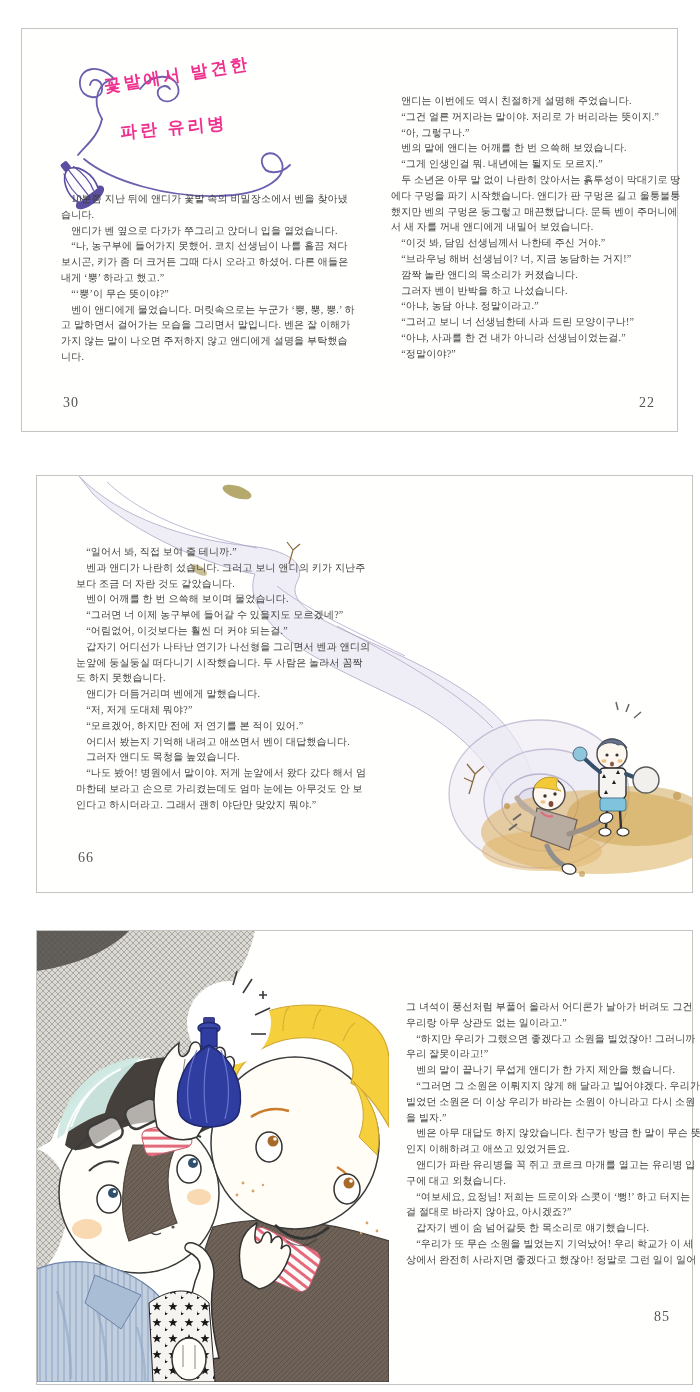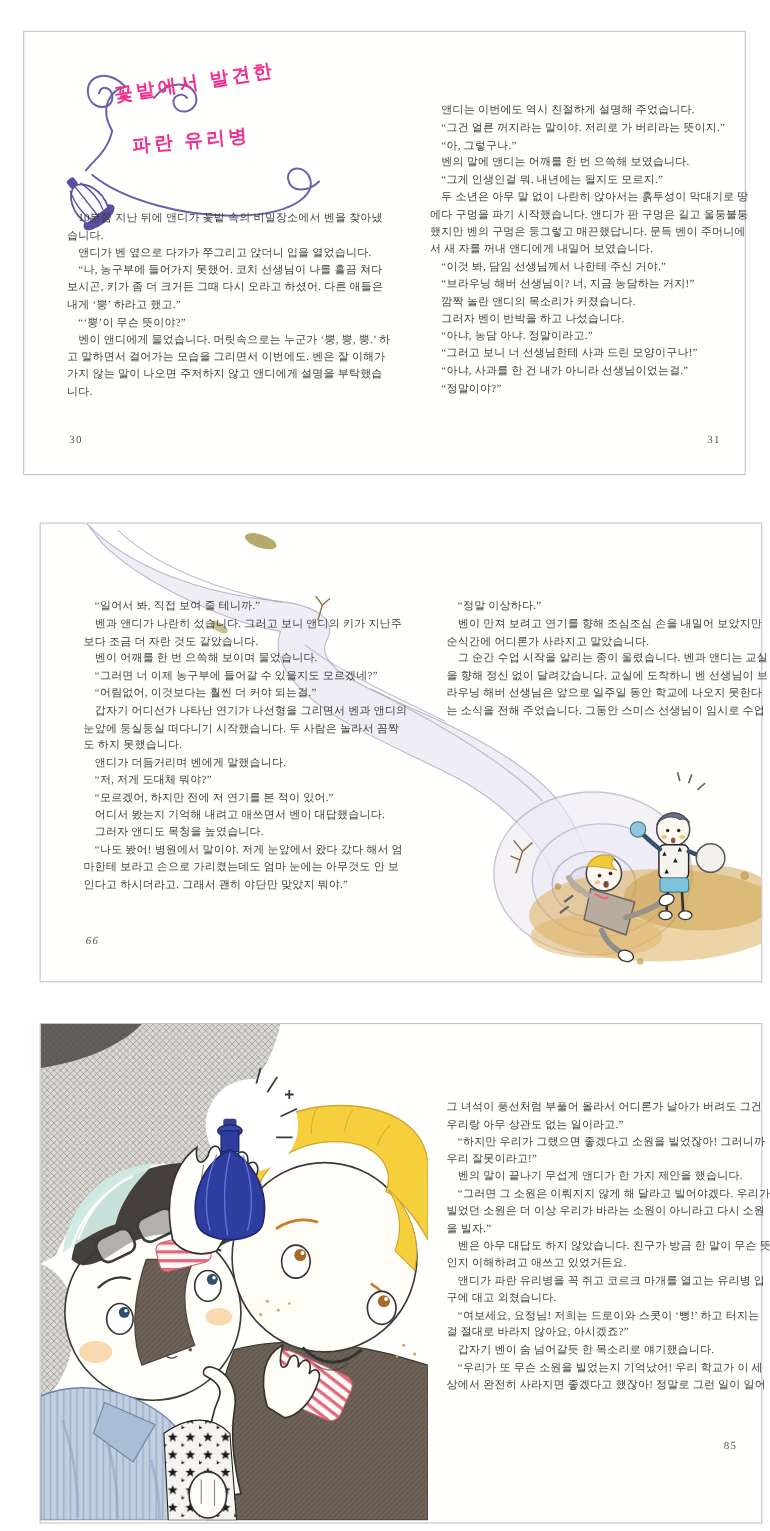--- a/index.html
+++ b/index.html
@@ -5,21 +5,21 @@
   html,body{margin:0;padding:0;background:#ffffff;}
   .canvas{position:relative;width:700px;height:1392px;background:#ffffff;overflow:hidden;
           font-family:"Liberation Serif","DejaVu Serif",serif;}
   .spread{position:absolute;left:21px;width:655px;background:#fffffe;border:1px solid #c6c4c1;}
   #spread1{top:28px;height:402px;}
   #spread2{top:475px;height:416px;margin-left:15px;}
   #spread3{top:930px;height:453px;margin-left:15px;}
   .illus{position:absolute;pointer-events:none;}
   .bodytext{position:absolute;font-size:10px;line-height:15.8px;letter-spacing:0.2px;
             color:#3e3d3a;white-space:pre-wrap;width:295px;font-family:Liberation Serif, serif;}
-  .pagenum{position:absolute;font-size:10px;color:#56544f;letter-spacing:1px;}
+  .pagenum{position:absolute;font-size:14px;color:#56544f;letter-spacing:1px;}
   .title-line{position:absolute;font-family:"Liberation Sans","DejaVu Sans",sans-serif;
               font-weight:bold;font-size:17px;letter-spacing:3px;color:#f0308e;
               transform-origin:left center;white-space:nowrap;}
   .t1{left:82px;top:46px;transform:rotate(-9deg);}
   .t2{left:98px;top:92px;transform:rotate(-5deg);}
 </style>
 </head>
 <body>
 
 <div class="canvas">
@@ -46,21 +46,21 @@
     <div class="title-line t2">파란 유리병</div>
 
     <div class="bodytext" style="left:39px;top:162px;">　10분쯤 지난 뒤에 앤디가 꽃밭 속의 비밀장소에서 벤을 찾아냈
 습니다.
 　앤디가 벤 옆으로 다가가 쭈그리고 앉더니 입을 열었습니다.
 　“나, 농구부에 들어가지 못했어. 코치 선생님이 나를 흘끔 쳐다
 보시곤, 키가 좀 더 크거든 그때 다시 오라고 하셨어. 다른 애들은
 내게 ‘뿡’ 하라고 했고.”
 　“‘뿡’이 무슨 뜻이야?”
 　벤이 앤디에게 물었습니다. 머릿속으로는 누군가 ‘뿡, 뿡, 뿡.’ 하
-고 말하면서 걸어가는 모습을 그리면서 이번에도. 벤은 잘 이해가
+고 말하면서 걸어가는 모습을 그리면서 말입니다. 벤은 잘 이해가
 가지 않는 말이 나오면 주저하지 않고 앤디에게 설명을 부탁했습
 니다.</div>
     <div class="pagenum" style="left:41px;top:366px;">30</div>
 
     <div class="bodytext" style="left:369px;top:64px;">　앤디는 이번에도 역시 친절하게 설명해 주었습니다.
 　“그건 얼른 꺼지라는 말이야. 저리로 가 버리라는 뜻이지.”
 　“아, 그렇구나.”
 　벤의 말에 앤디는 어깨를 한 번 으쓱해 보였습니다.
 　“그게 인생인걸 뭐. 내년에는 될지도 모르지.”
 　두 소년은 아무 말 없이 나란히 앉아서는 흙투성이 막대기로 땅
@@ -68,21 +68,21 @@
 했지만 벤의 구멍은 둥그렇고 매끈했답니다. 문득 벤이 주머니에
 서 새 자를 꺼내 앤디에게 내밀어 보였습니다.
 　“이것 봐, 담임 선생님께서 나한테 주신 거야.”
 　“브라우닝 해버 선생님이? 너, 지금 농담하는 거지!”
 　깜짝 놀란 앤디의 목소리가 커졌습니다.
 　그러자 벤이 반박을 하고 나섰습니다.
 　“아냐, 농담 아냐. 정말이라고.”
 　“그러고 보니 너 선생님한테 사과 드린 모양이구나!”
 　“아냐, 사과를 한 건 내가 아니라 선생님이었는걸.”
 　“정말이야?”</div>
-    <div class="pagenum" style="right:22px;top:366px;">31</div>
+    <div class="pagenum" style="right:22px;top:366px;">22</div>
   </section>
 
   <section class="spread" id="spread2">
     <svg class="illus" style="left:0;top:0;" width="655" height="416" viewBox="0 0 655 416">
 
       <g>
         <path d="M42,0 C82,42 152,64 212,70 C252,74 270,88 260,106 C248,130 292,148 342,170
                  C402,196 454,226 476,260 C492,284 500,304 496,324
                  L470,332 C462,298 430,260 380,232 C330,206 268,182 238,152
                  C218,132 212,114 218,98 C178,92 96,58 56,18 Z" fill="#edebf4" opacity="0.85" stroke="#b3a8c9" stroke-width="1"></path>
@@ -158,29 +158,22 @@
 눈앞에 둥실둥실 떠다니기 시작했습니다. 두 사람은 놀라서 꼼짝
 도 하지 못했습니다.
 　앤디가 더듬거리며 벤에게 말했습니다.
 　“저, 저게 도대체 뭐야?”
 　“모르겠어, 하지만 전에 저 연기를 본 적이 있어.”
 　어디서 봤는지 기억해 내려고 애쓰면서 벤이 대답했습니다.
 　그러자 앤디도 목청을 높였습니다.
 　“나도 봤어! 병원에서 말이야. 저게 눈앞에서 왔다 갔다 해서 엄
 마한테 보라고 손으로 가리켰는데도 엄마 눈에는 아무것도 안 보
 인다고 하시더라고. 그래서 괜히 야단만 맞았지 뭐야.”</div>
-    <div class="pagenum" style="left:41px;top:374px;font-style:italic;">66</div>
-
-    <div class="bodytext" style="left:369px;top:68px;">　“정말 이상하다.”
-　벤이 만져 보려고 연기를 향해 조심조심 손을 내밀어 보았지만
-순식간에 어디론가 사라지고 말았습니다.
-　그 순간 수업 시작을 알리는 종이 울렸습니다. 벤과 앤디는 교실
-을 향해 정신 없이 달려갔습니다. 교실에 도착하니 벤 선생님이 브
-라우닝 해버 선생님은 앞으로 일주일 동안 학교에 나오지 못한다
-는 소식을 전해 주었습니다. 그동안 스미스 선생님이 임시로 수업</div>
+    <div class="pagenum" style="left:41px;top:374px;">66</div>
+
   </section>
 
   <section class="spread" id="spread3">
     <svg class="illus" style="left:0;top:0;" width="352" height="451" viewBox="0 0 352 451">
       <defs>
         <pattern id="hatch" width="6" height="6" patternUnits="userSpaceOnUse">
           <rect width="6" height="6" fill="#dbd9d4"></rect>
           <path d="M0,6 L6,0 M0,0 L6,6" stroke="#96938d" stroke-width="0.7"></path>
         </pattern>
         <pattern id="knit" width="5" height="5" patternUnits="userSpaceOnUse">

